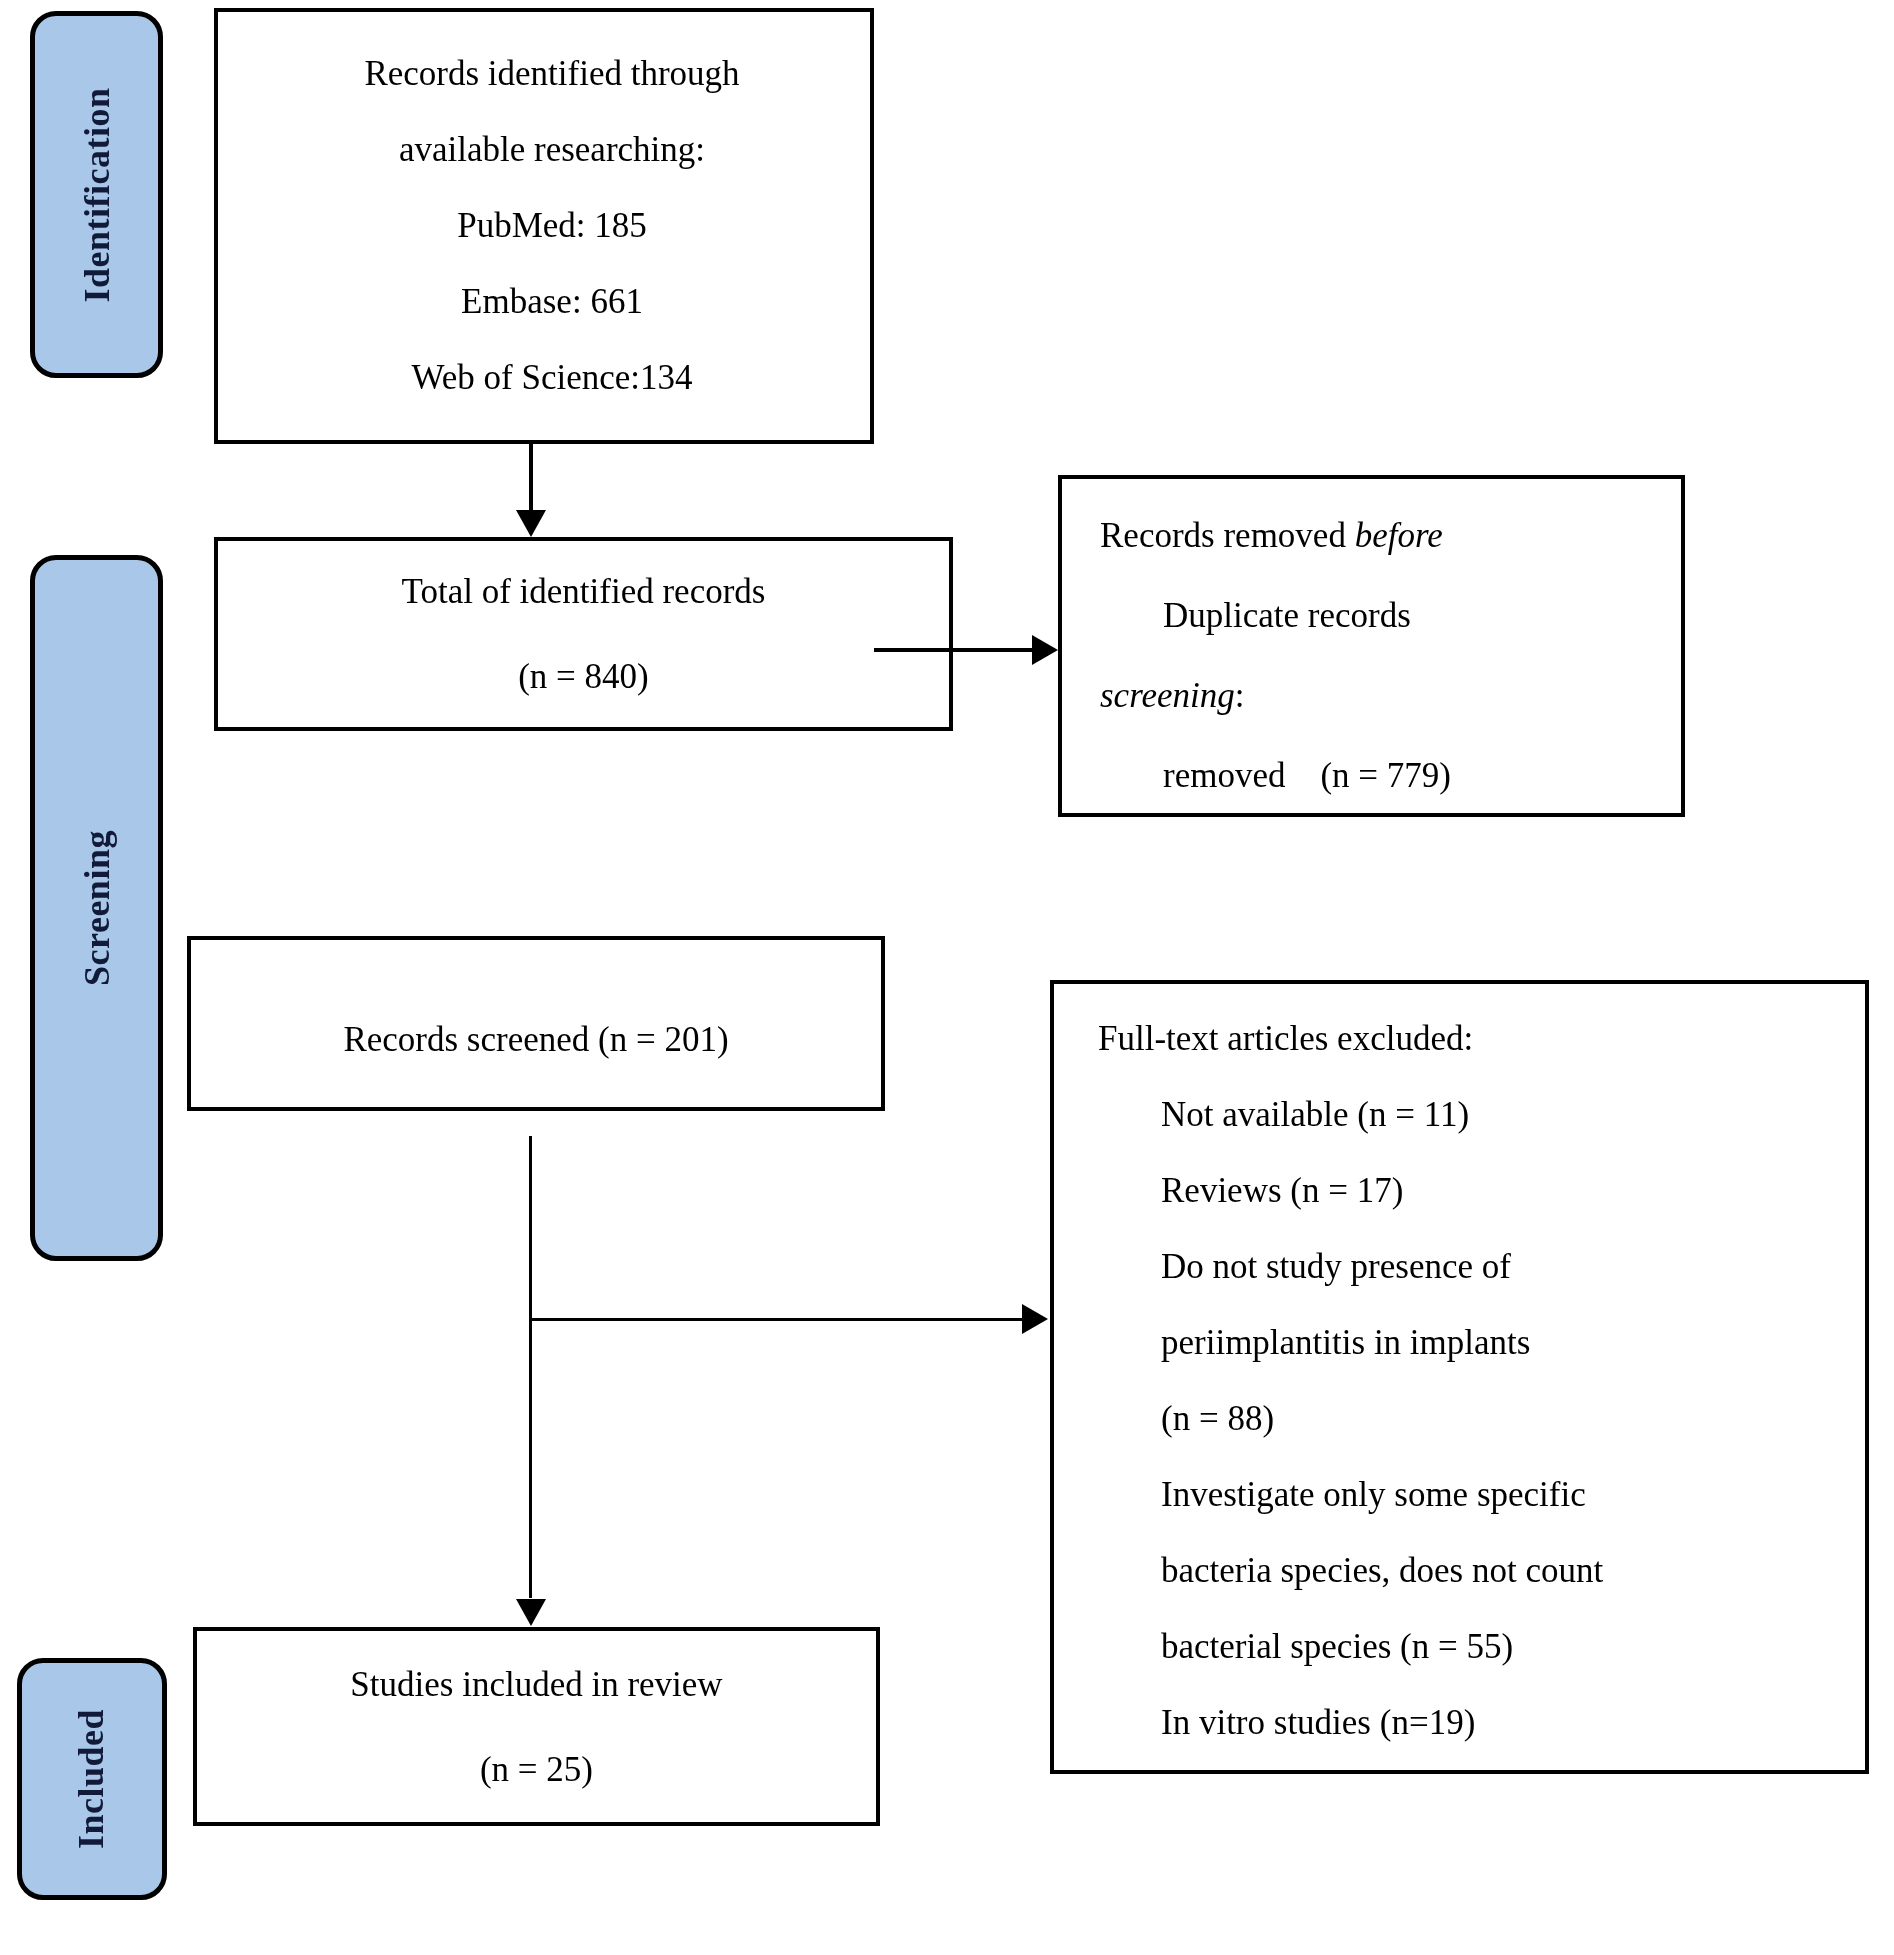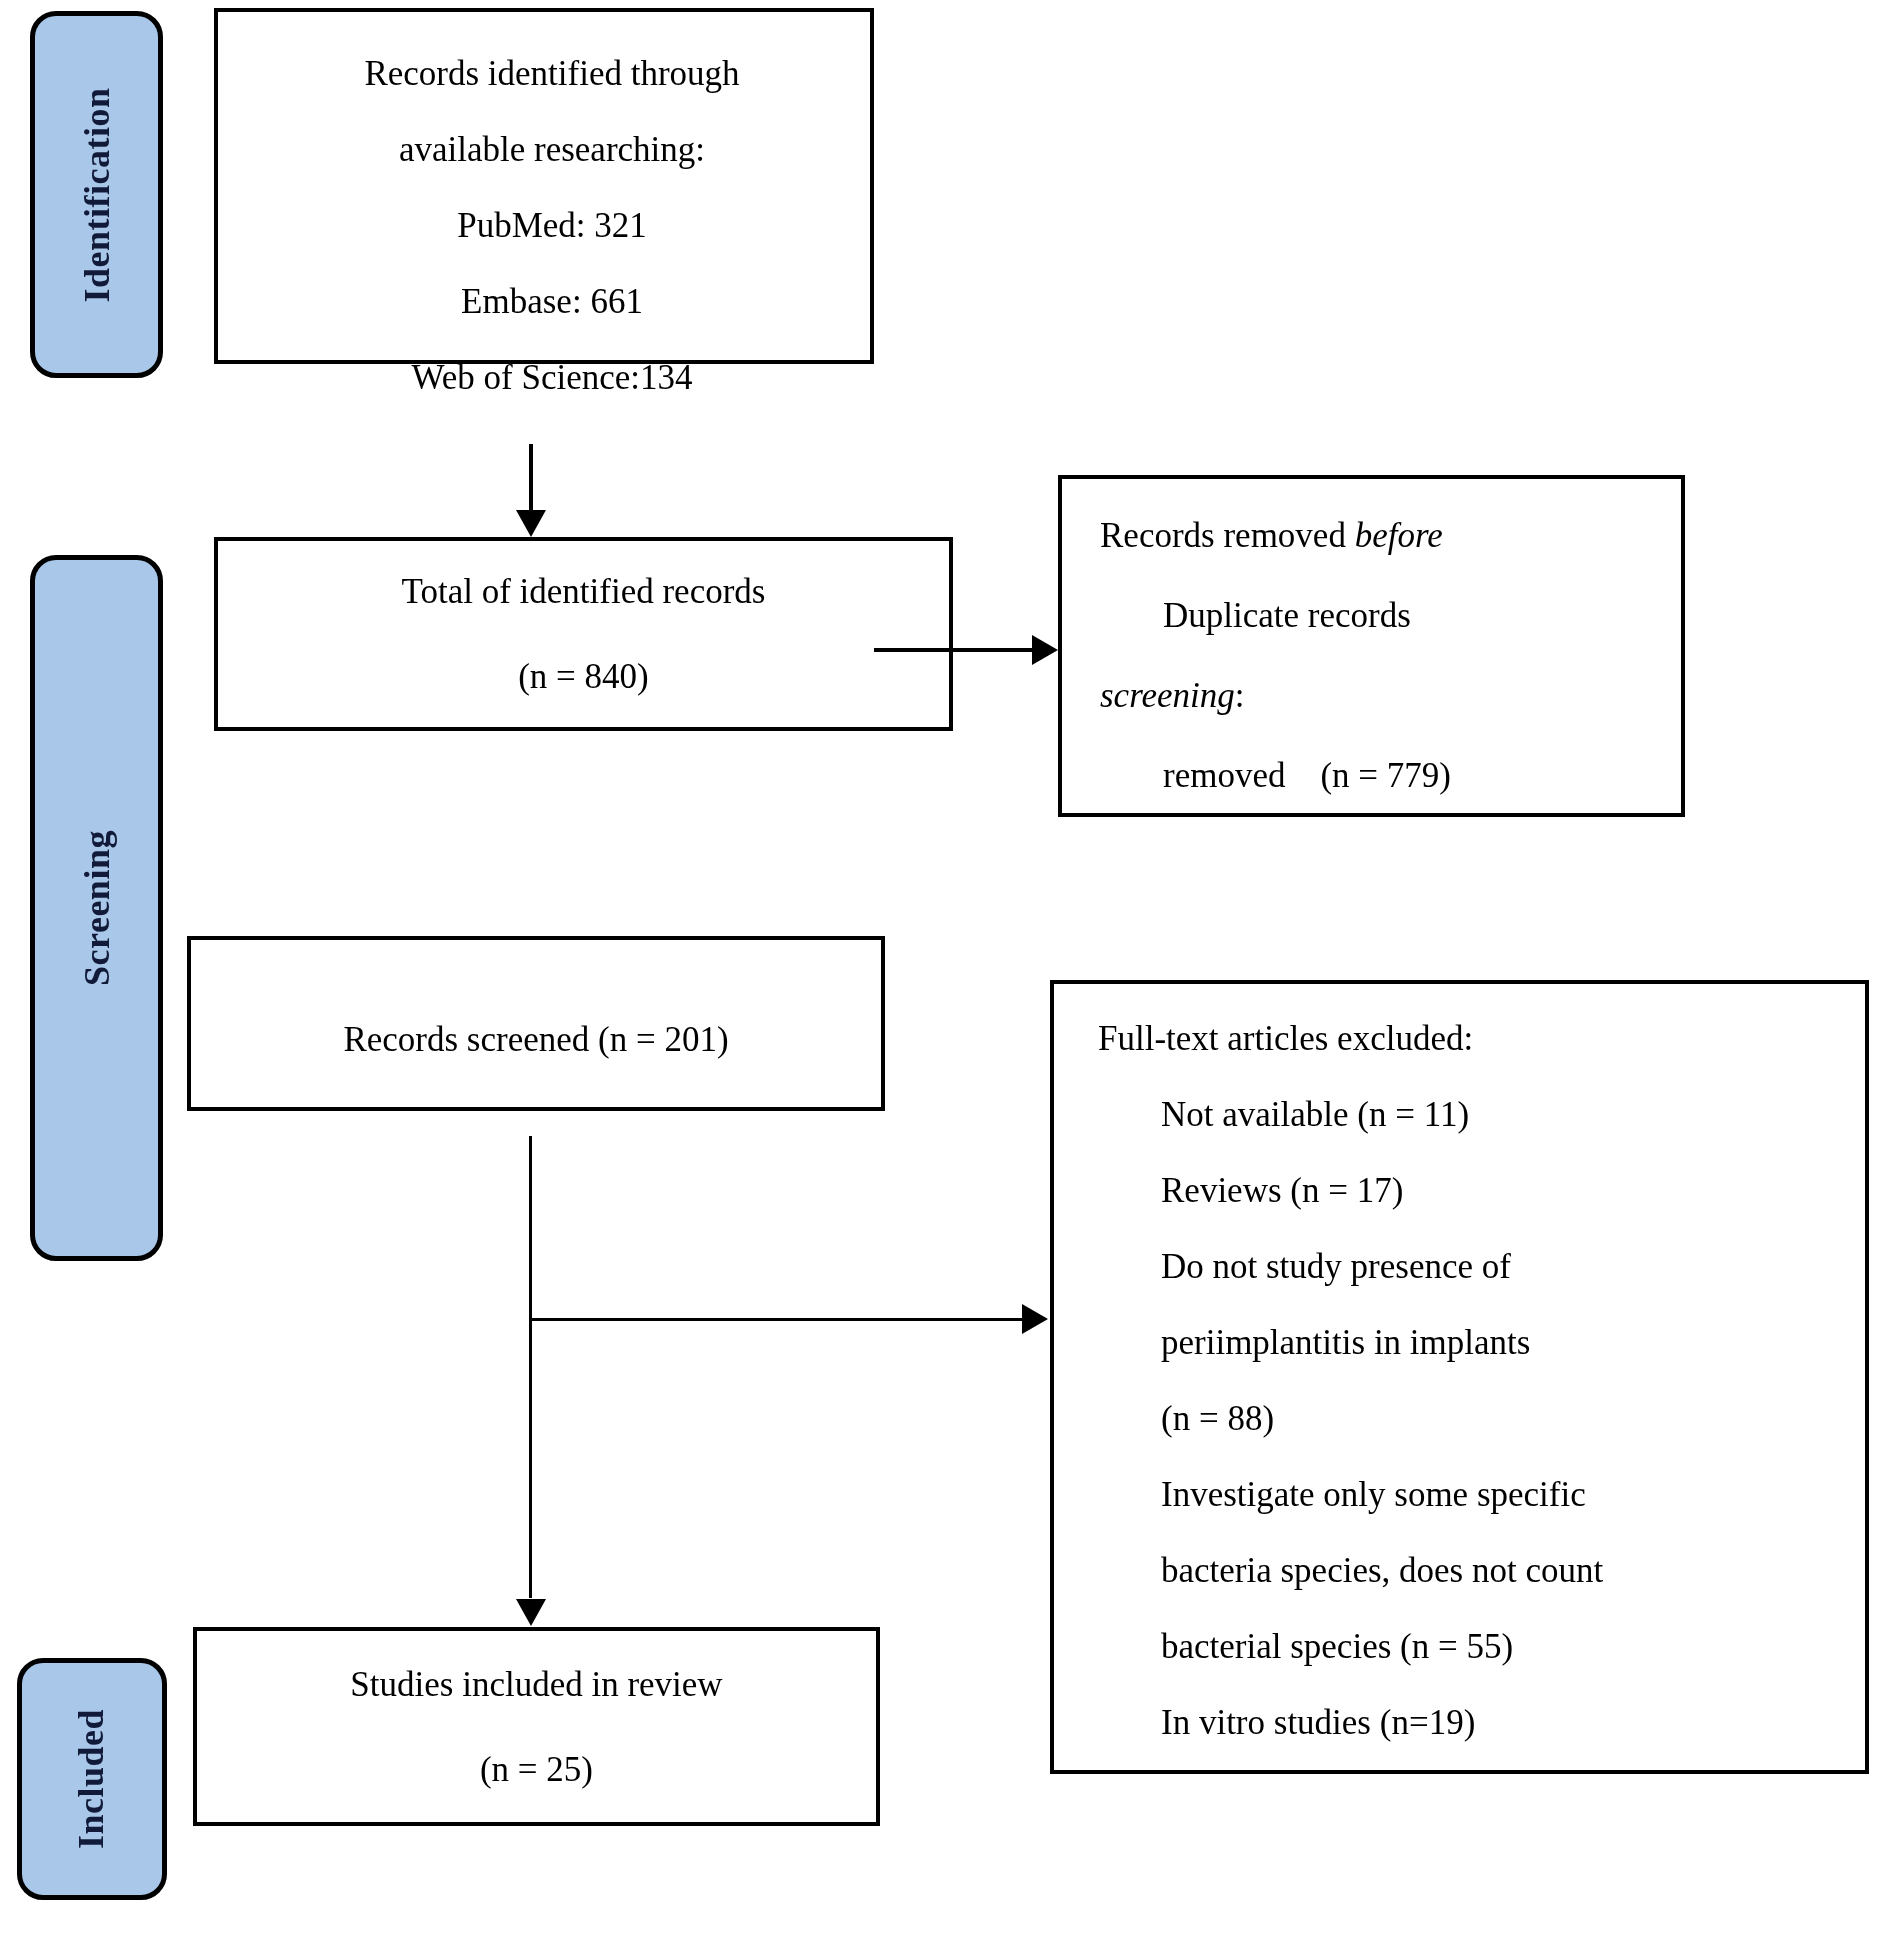--- a/index.html
+++ b/index.html
@@ -57,24 +57,24 @@
   <div class="stage" style="left:30px;top:11px;width:133px;height:367px;">
     <span class="vtext">Identification</span>
   </div>
   <div class="stage" style="left:30px;top:555px;width:133px;height:706px;">
     <span class="vtext">Screening</span>
   </div>
   <div class="stage" style="left:16.5px;top:1658px;width:150px;height:242px;">
     <span class="vtext">Included</span>
   </div>
 
-  <div class="fbox center-col" style="left:214px;top:8.2px;width:660px;height:356px;padding-top:24px;padding-left:16px;">
+  <div class="fbox center-col" style="left:214px;top:8.2px;width:660px;height:436px;padding-top:24px;padding-left:16px;">
     <div class="line">Records identified through</div>
     <div class="line">available researching:</div>
-    <div class="line">PubMed: 321</div>
+    <div class="line">PubMed: 185</div>
     <div class="line">Embase: 661</div>
     <div class="line">Web of Science:134</div>
   </div>
 
   <div class="vline" style="left:529px;top:444px;width:3.8px;height:71px;"></div>
   <div class="tri-down" style="left:516px;top:510px;"></div>
 
   <div class="fbox center-col" style="left:214px;top:537px;width:739px;height:194px;justify-content:center;line-height:85px;">
     <div class="line">Total of identified records</div>
     <div class="line">(n = 840)</div>

